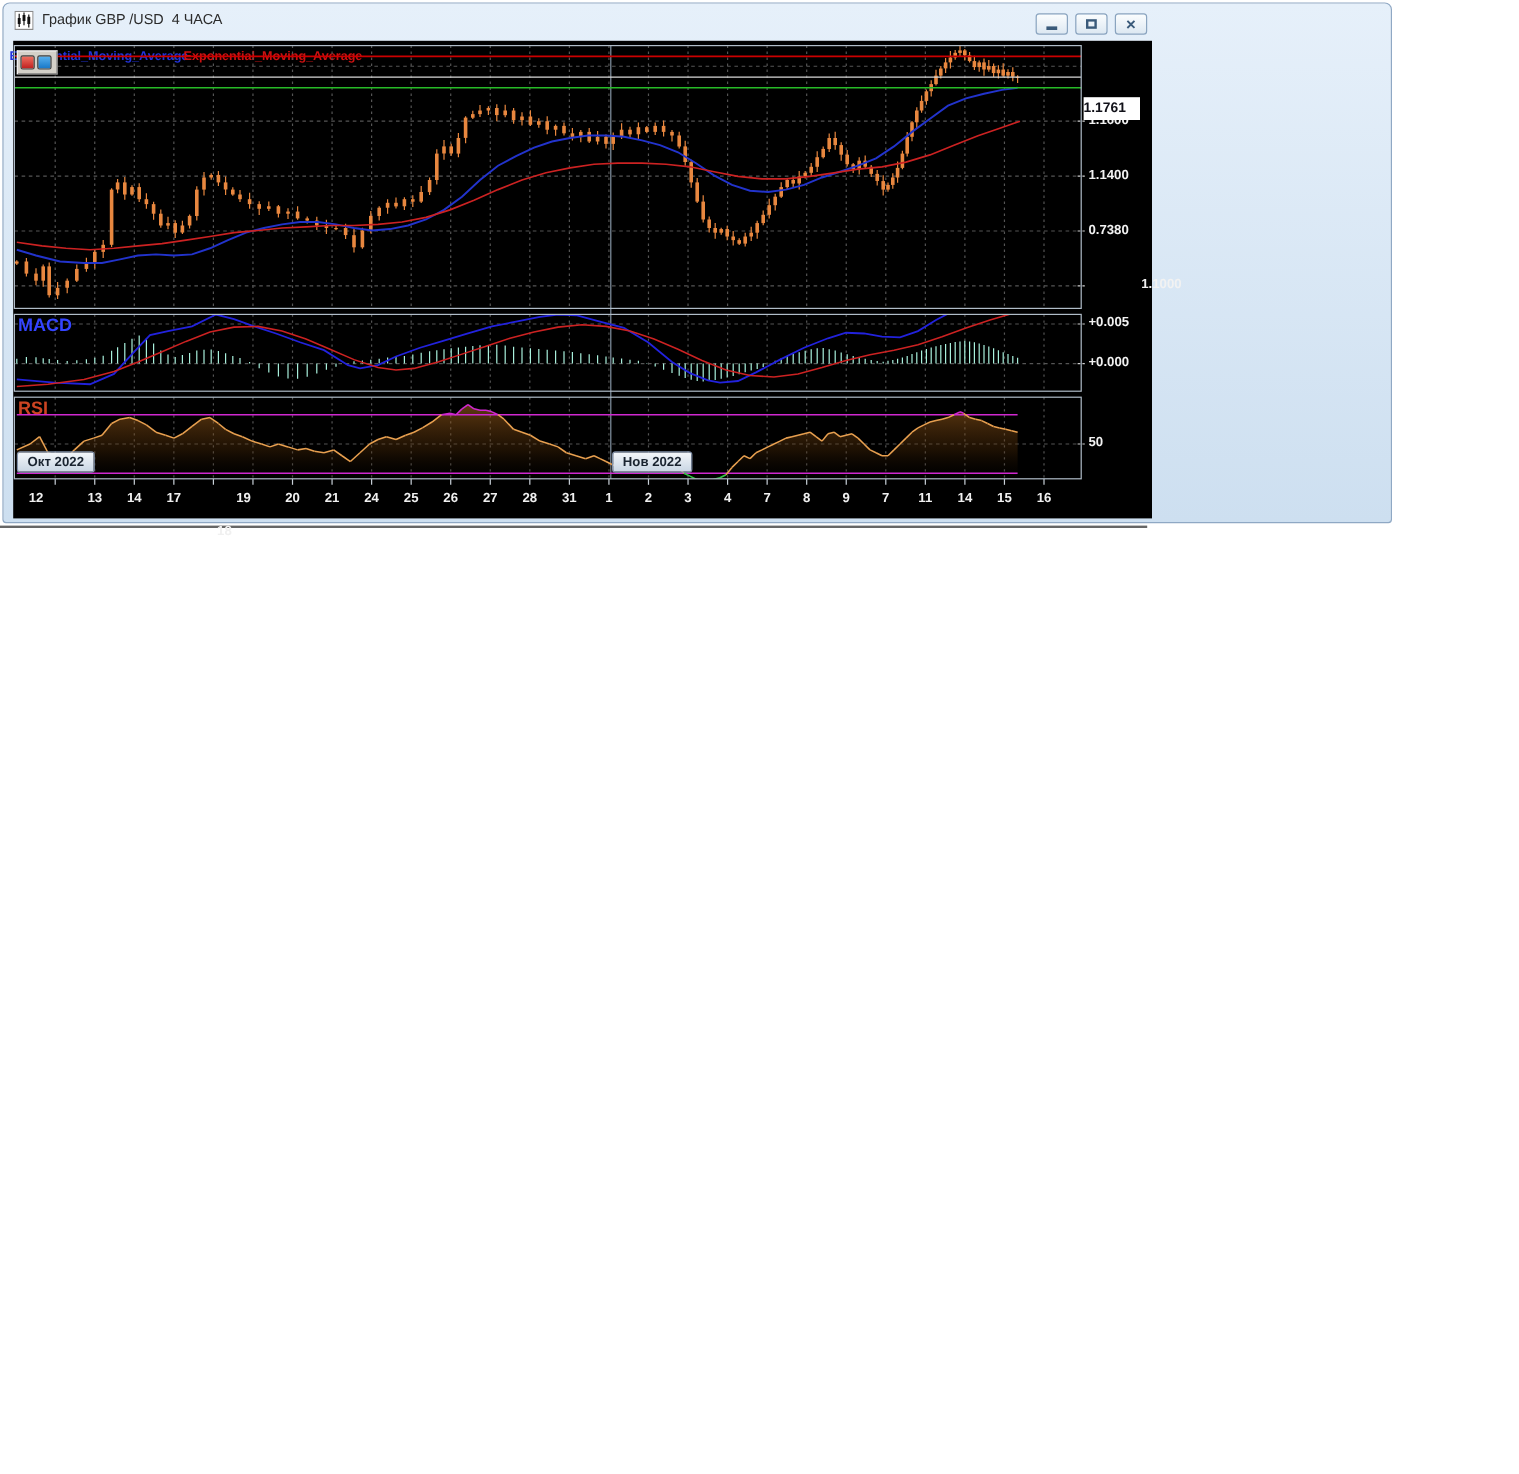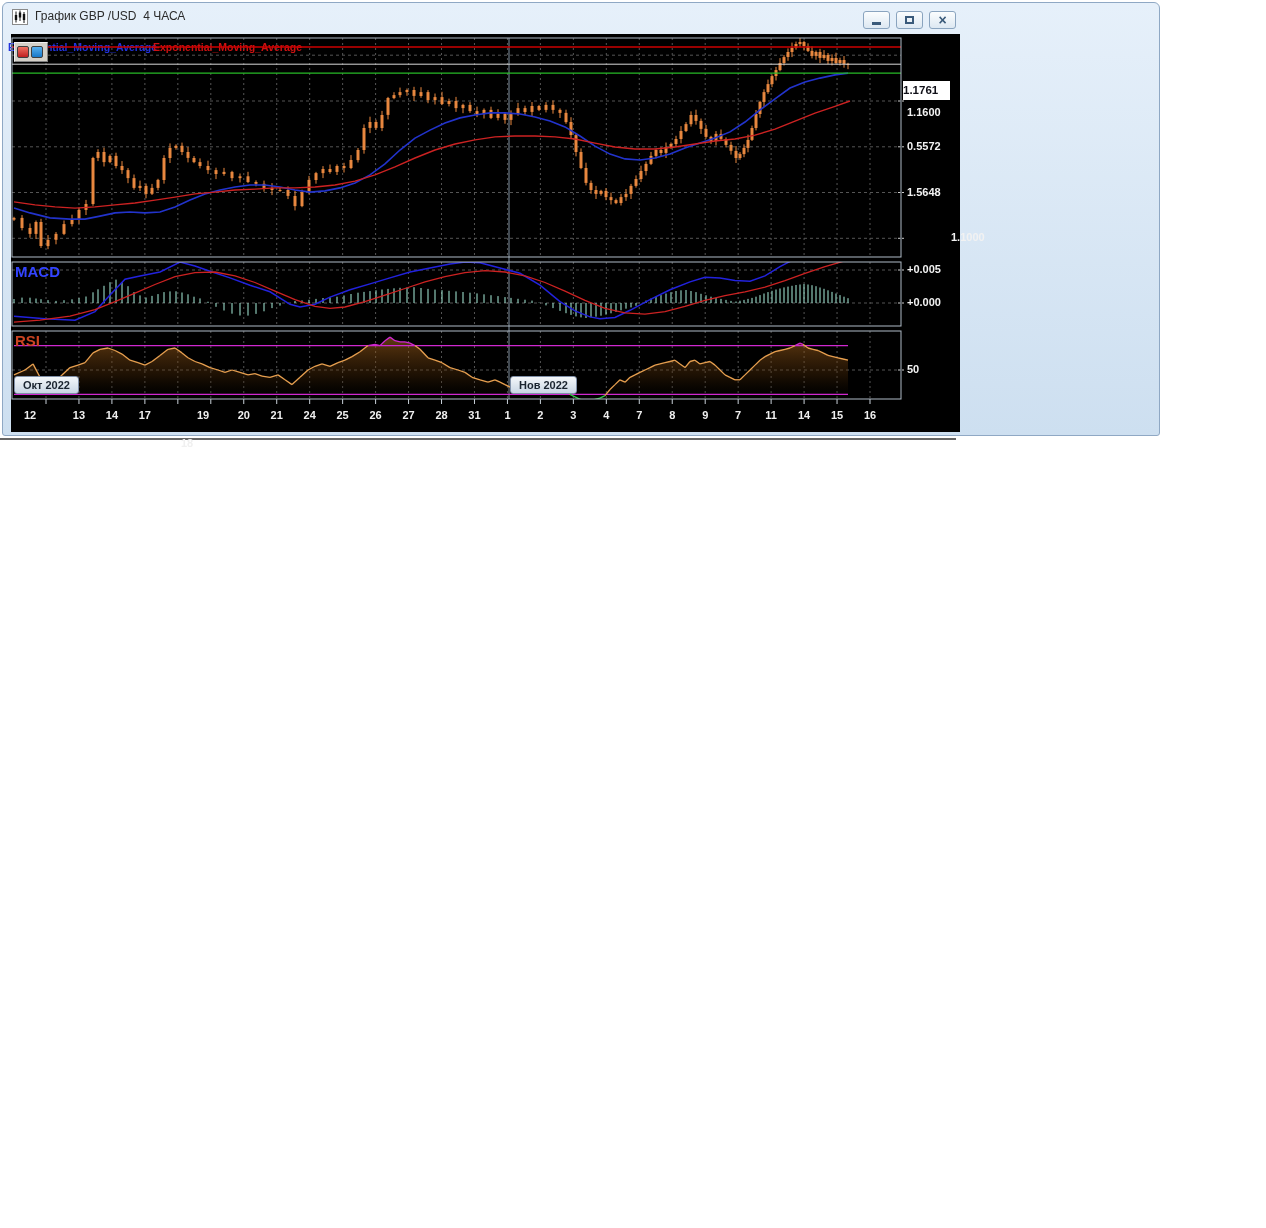--- a/index.html
+++ b/index.html
@@ -815,23 +815,23 @@
       <rect x="12" y="38" width="889" height="219" fill="none" stroke="#b0bcc8" stroke-width="1"></rect>
       <rect x="12" y="262" width="889" height="64" fill="none" stroke="#b0bcc8" stroke-width="1"></rect>
       <rect x="12" y="331" width="889" height="68" fill="none" stroke="#b0bcc8" stroke-width="1"></rect>
     </svg>
 
   <div id="chips">
     <span class="chip" id="chip-red"></span>
     <span class="chip" id="chip-blue"></span>
   </div>
 
-  <span class="pricelab" id="pl0" style="top: 94px; margin-top: 12px;">1.1600</span>
-  <span class="pricelab" id="pl1" style="top: 139.76px;">0.5572</span>
-  <span class="pricelab" id="pl2" style="top: 185.52px;">1.5648</span>
+  <span class="pricelab" id="pl0" style="top: 94px;">1.1600</span>
+  <span class="pricelab" id="pl1" style="top: 139.76px;">1.1400</span>
+  <span class="pricelab" id="pl2" style="top: 185.52px;">0.7380</span>
   <span class="pricelab" id="pl3" style="top: 231.28px; margin-left: 44px;">1.1000</span>
   <div id="marker-box">1.1761</div>
   <span class="pricelab" id="ml0" style="top: 263px;">+0.005</span>
   <span class="pricelab" id="ml1" style="top: 296px;">+0.000</span>
   <span class="pricelab" id="rl0" style="top: 363px;">50</span>
 
   <span class="indlab" id="macd-label">MACD</span>
   <span class="indlab" id="rsi-label">RSI</span>
 
   <div class="monthtab" id="tab-oct">Окт 2022</div>

